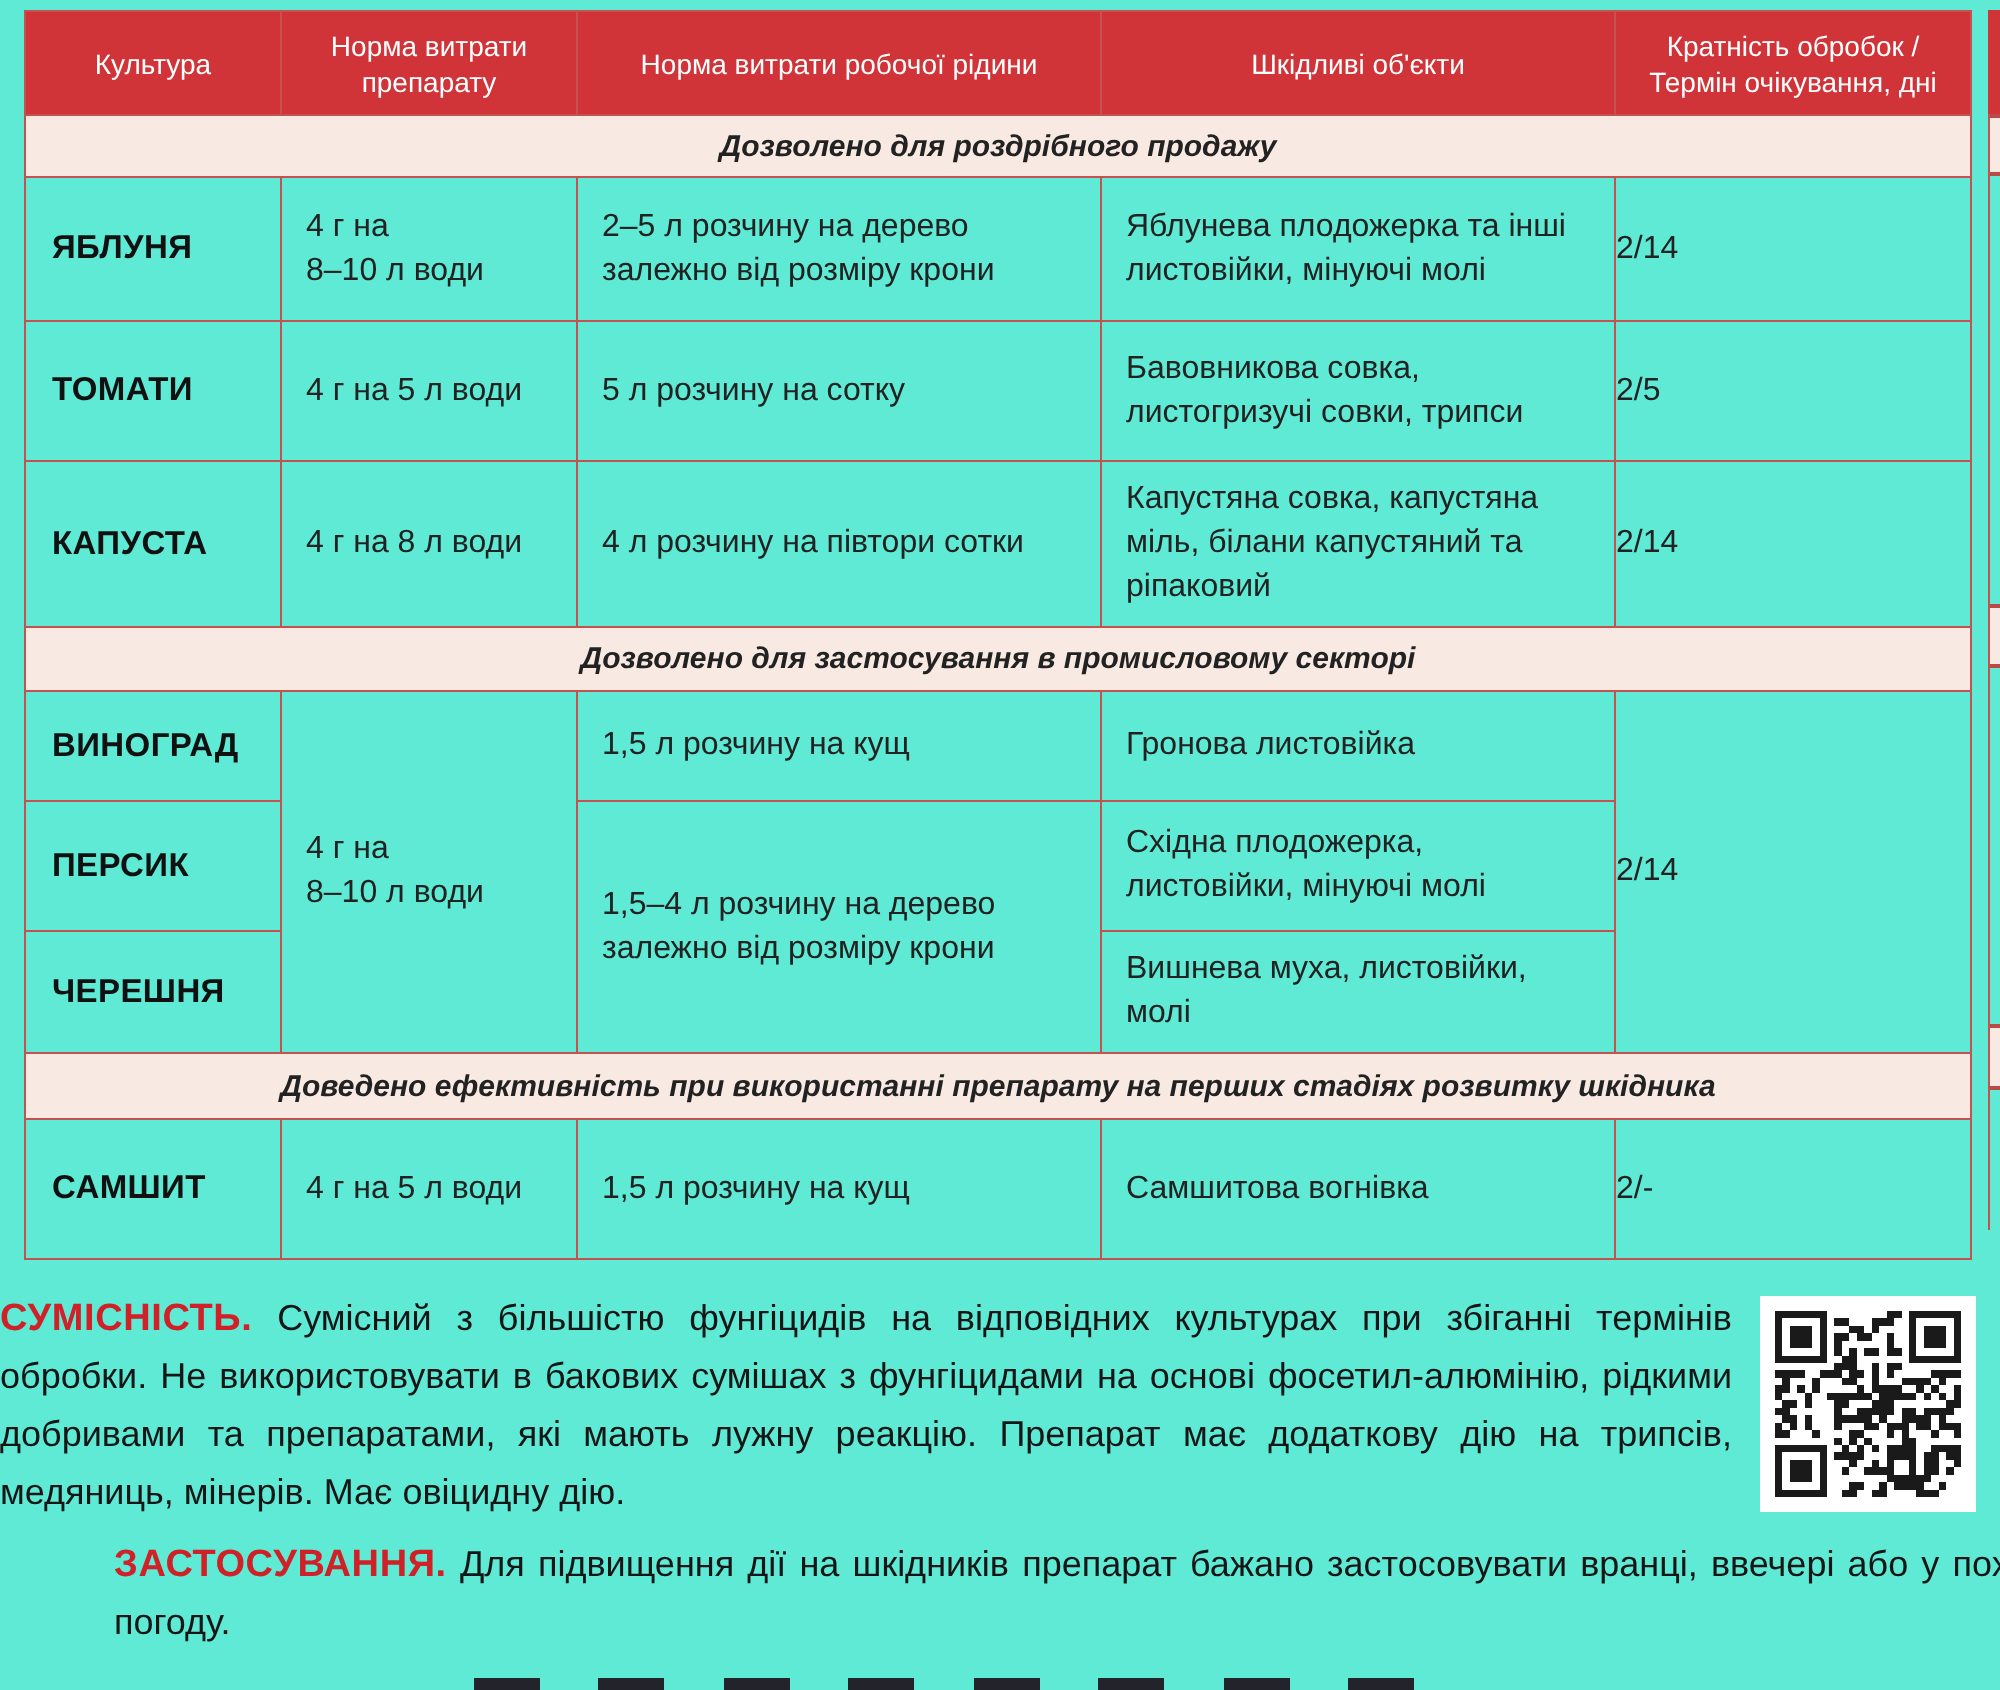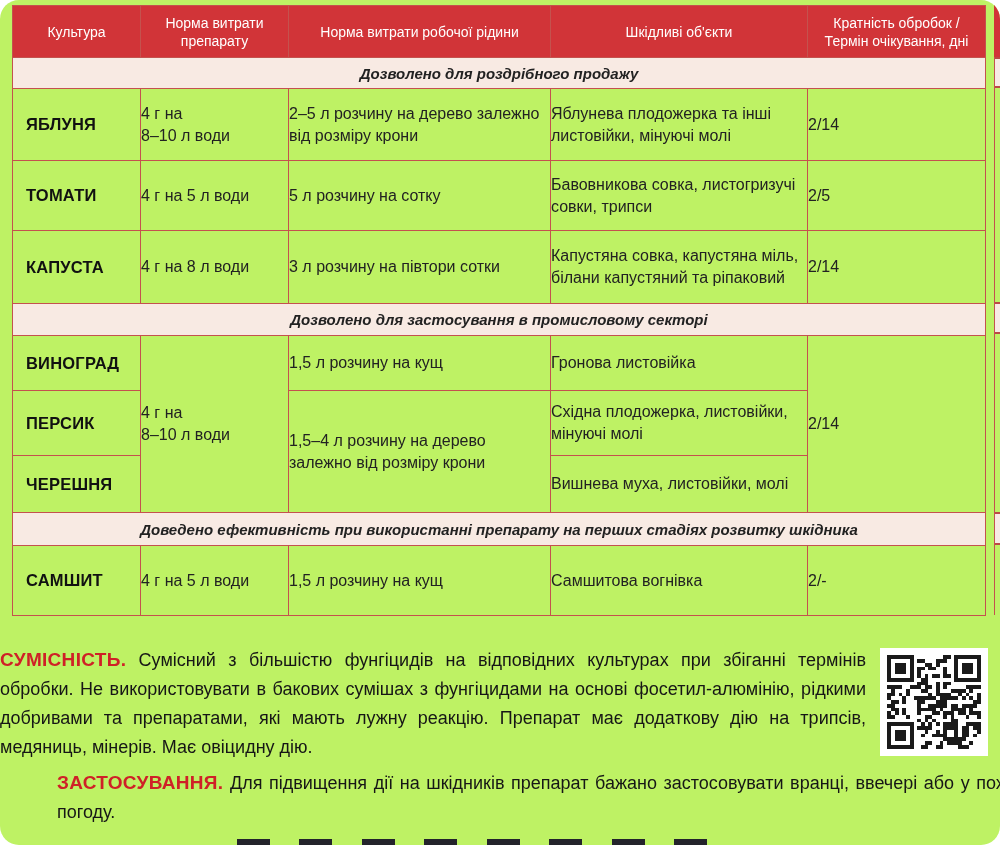--- a/index.html
+++ b/index.html
@@ -1,27 +1,27 @@
 <!DOCTYPE html>
 <html><head>
 <meta charset="utf-8">
 <style>
   * { box-sizing: border-box; margin: 0; padding: 0; }
   body { background: #ffffff; font-family: "Liberation Sans", sans-serif; }
-  .page { position: relative; width: 1000px; height: 845px; background: #bef264; overflow: hidden; border-radius: 19px; }
+  .page { position: relative; width: 1000px; height: 845px; background: #5eead4; overflow: hidden; }
 
   table.dosage { position: absolute; left: 12px; top: 5px; width: 973px; border-collapse: collapse; table-layout: fixed; }
   table.dosage td, table.dosage th { border: 1px solid #c4524e; vertical-align: middle; }
 
   th.hdr { background: #d13438; color: #ffffff; font-weight: 400; font-size: 14px; line-height: 18px; text-align: center; padding: 6px 8px; border: 1px solid #b03a38; height: 52px; white-space: pre-line; }
 
   td.banner { background: #f8eae3; text-align: center; font-style: italic; font-weight: bold; font-size: 15px; color: #222; padding: 5px 8px; border-top: 2px solid #bb4a45; border-bottom: 2px solid #bb4a45; }
 
   td.crop { font-weight: bold; font-size: 16.5px; color: #111; padding-left: 13px; letter-spacing: 0.2px; }
-  td.cell { font-size: 16px; color: #222; padding: 8px 0; line-height: 22px; }
+  td.cell { font-size: 16px; color: #222; padding: 8px 12px; line-height: 22px; }
   td.ratio { font-size: 16px; color: #222; }
   .pre { white-space: pre-line; }
 
   .notes { position: absolute; left: 0; top: 645px; width: 988px; font-size: 18px; line-height: 29px; color: #161616; text-align: justify; }
   .notes .qr-wrap { float: right; width: 108px; height: 110px; margin: 2px 0 6px 14px; }
   .title-red { color: #cf2127; font-weight: bold; font-size: 19px; letter-spacing: 0.3px; }
   .applic { position: absolute; left: 12px; top: 768px; width: 988px; font-size: 18px; line-height: 29px; color: #161616; text-align: justify; margin-left: 45px; }
 
   .sliver { position: absolute; background: #d13438; }
   .sliver-line { position: absolute; width: 1px; background: #c4524e; }
@@ -66,21 +66,21 @@
     <tr style="height:70px">
       <td class="crop">ТОМАТИ</td>
       <td class="cell">4 г на 5 л води</td>
       <td class="cell">5 л розчину на сотку</td>
       <td class="cell">Бавовникова совка, листогризучі совки, трипси</td>
       <td class="ratio">2/5</td>
     </tr>
     <tr style="height:73px">
       <td class="crop">КАПУСТА</td>
       <td class="cell">4 г на 8 л води</td>
-      <td class="cell">3 л розчину на півтори сотки</td>
+      <td class="cell">4 л розчину на півтори сотки</td>
       <td class="cell">Капустяна совка, капустяна міль, білани капустяний та ріпаковий</td>
       <td class="ratio">2/14</td>
     </tr>
 
     <tr style="height:32px">
       <td class="banner" colspan="5">Дозволено для застосування в промисловому секторі</td>
     </tr>
     <tr style="height:55px">
       <td class="crop">ВИНОГРАД</td>
       <td class="cell pre" rowspan="3">4 г на

